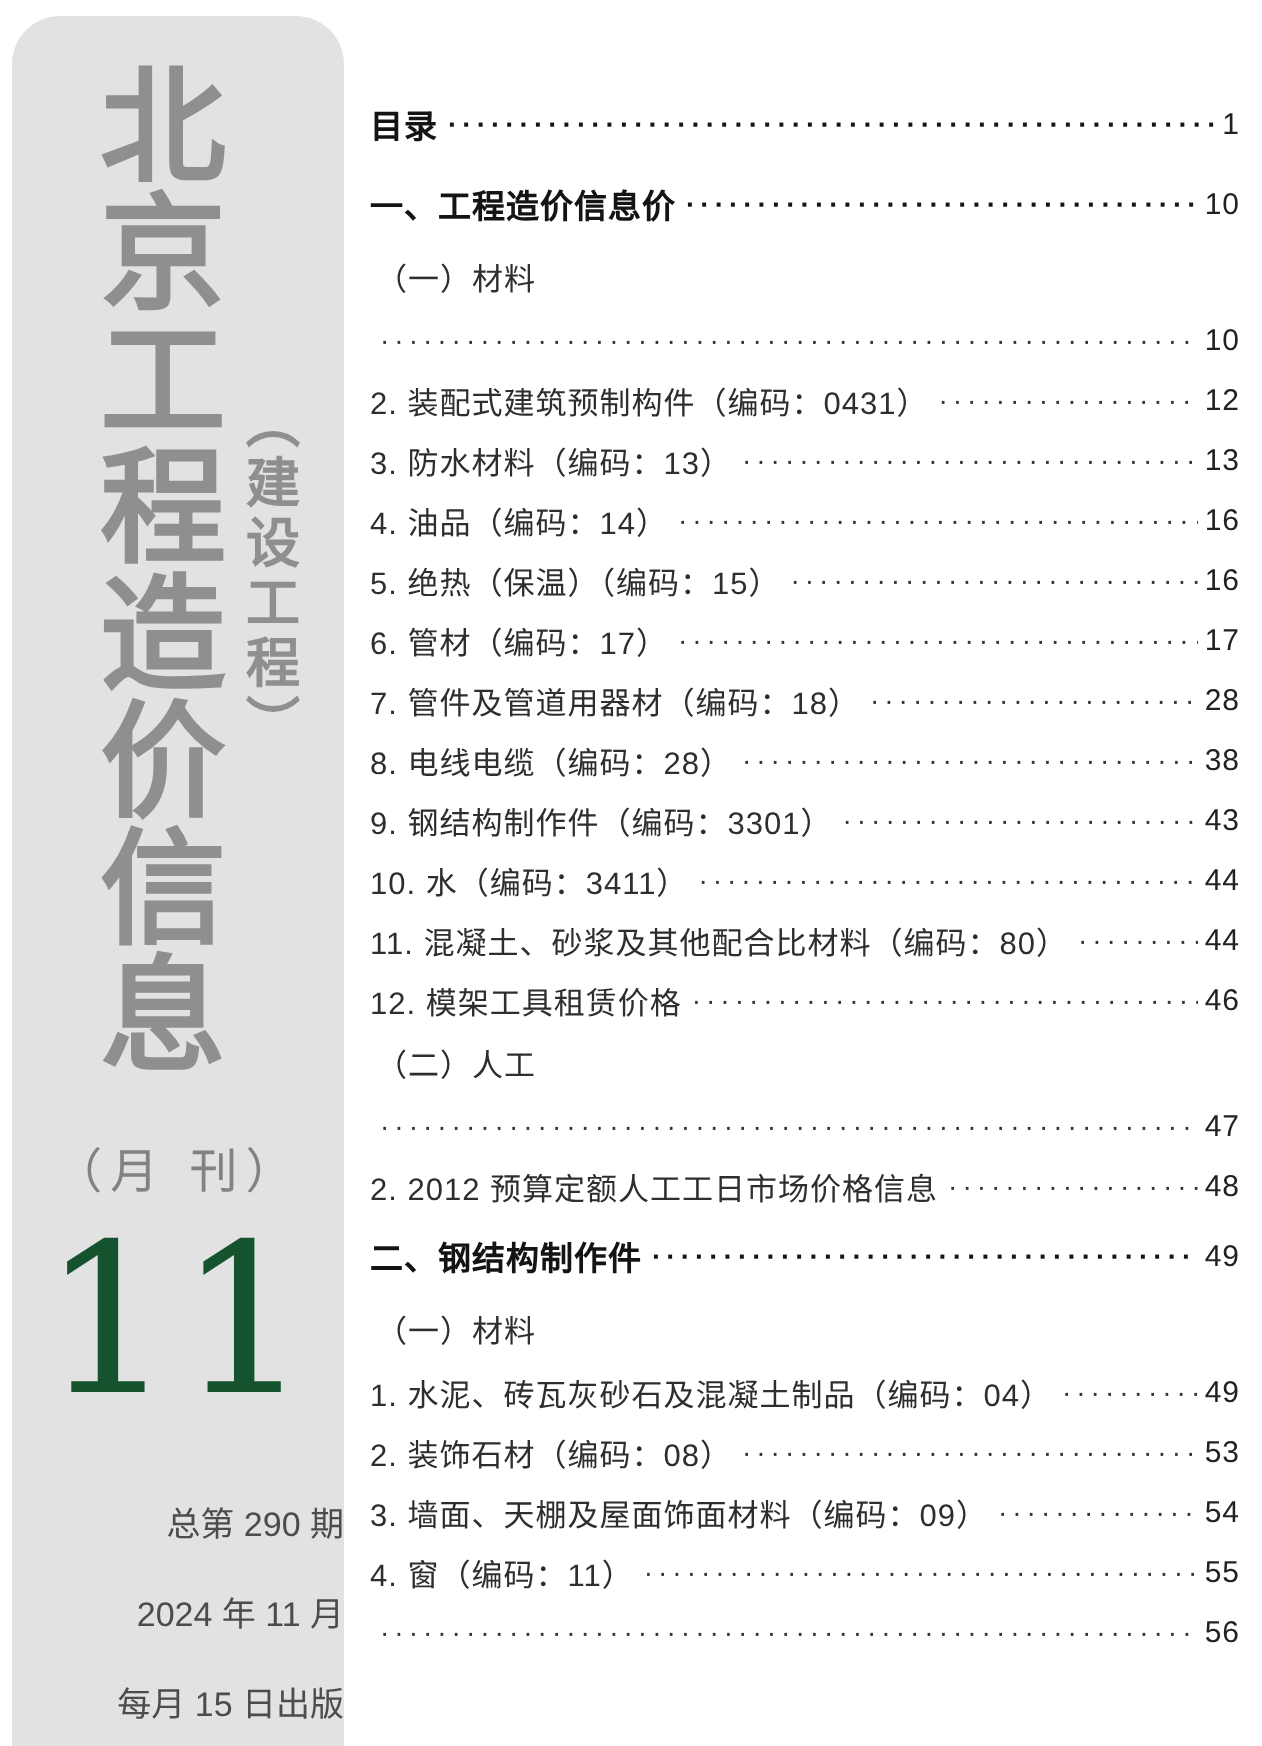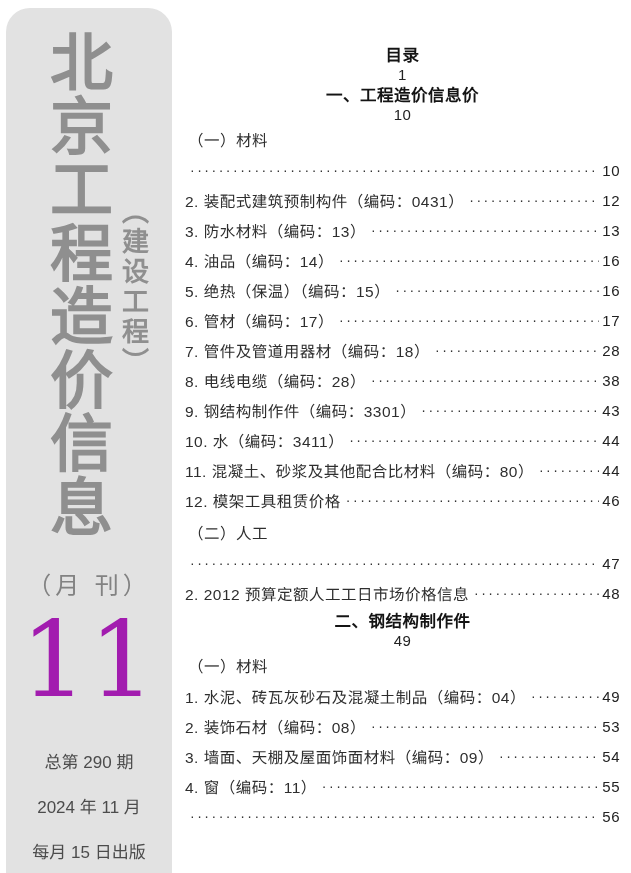--- a/index.html
+++ b/index.html
@@ -30,35 +30,35 @@
   }
   .monthly {
     position:absolute; top:558px; left:0; width:100%;
     text-align:center; font-size:24px; letter-spacing:4px; color:#828282;
     font-family:"DejaVu Serif","Liberation Serif",serif;
   }
   .issue {
     position:absolute; top:600px; left:0; width:100%;
     text-align:center;
     font-family:"DejaVu Serif","Liberation Serif",serif;
-    font-size:104px; line-height:1; color:#a21caf; letter-spacing:2px;
+    font-size:104px; line-height:1; color:#14532d; letter-spacing:2px;
   }
   .sb-footer {
     position:absolute; top:732px; left:0; width:100%;
     text-align:center; color:#4c4c4c; font-size:17px;
   }
-  .sb-footer div { height:45px; line-height:45px; }
+  .sb-footer div { height:45px; line-height:45px;text-align:right; }
 
   
   .toc { position:absolute; left:185px; top:42px; width:435px; }
   .toc-row {
     display:flex; align-items:center; white-space:nowrap;
     height:30px; font-size:15.5px; color:#2e2e2e; letter-spacing:0.5px;
   }
-  .toc-row.h1 { height:40px; font-weight:700; font-size:16.5px; color:#141414;flex-direction:column; }
+  .toc-row.h1 { height:40px; font-weight:700; font-size:16.5px; color:#141414; }
   .toc-row.section { height:33px; padding-left:3px; }
   .toc-label { flex:0 0 auto; }
   .dots {
     flex:1 1 auto; overflow:hidden; white-space:nowrap;
     margin:0 3px 0 5px; font-size:14px; letter-spacing:2.5px; color:#333333;
   }
   .dots::after {
     content:"····························································································································································";
   }
   .h1 .dots { font-weight:700; color:#141414; }

